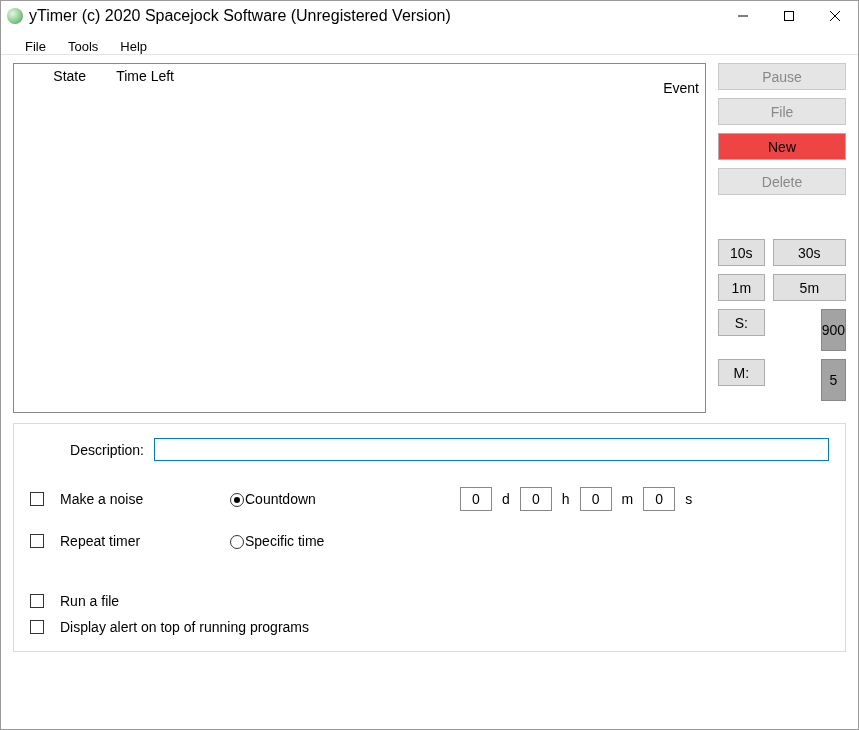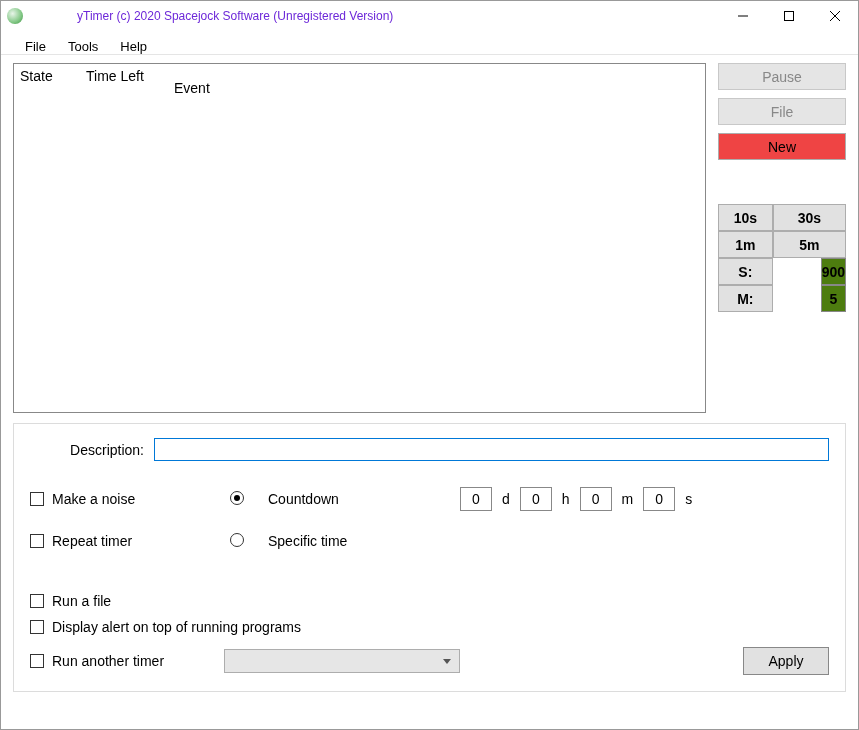--- a/index.html
+++ b/index.html
@@ -21,21 +21,21 @@
     padding-left: 6px;
     background: #fff;
   }
   .title-icon {
     width: 16px; height: 16px;
     border-radius: 50%;
     background: radial-gradient(circle at 35% 35%, #e8f5e9, #81c784 60%, #388e3c);
     margin-right: 6px;
     flex-shrink: 0;
   }
-  .titlebar .title { flex: 1; color: #6d28d9; font-size: 12px; margin-left: 48px; }
+  .titlebar .title { flex: 1; color: #000000; font-size: 16px; }
   .win-buttons { display: flex; height: 100%; }
   .win-btn {
     width: 46px; height: 30px;
     display: flex; align-items: center; justify-content: center;
     color: #000;
   }
   .win-btn svg { stroke: #000; stroke-width: 1; fill: none; }
   .menubar {
     height: 24px;
     display: flex; align-items: center;
@@ -54,20 +54,21 @@
   .timer-list {
     flex: 1;
     border: 1px solid #888;
     height: 350px;
     background: #fff;
   }
   .timer-header {
     display: flex;
     padding: 4px 6px 6px 6px;
     font-size: 14px;
+    text-align: right;
   }
   .col-state { width: 66px; }
   .col-time  { width: 88px; }
   .col-event { flex: 1; margin-top: 12px; }
   .right-col {
     width: 128px;
     display: flex; flex-direction: column;
     gap: 8px;
   }
   .btn {
@@ -75,33 +76,33 @@
     background: #ef4444;
     border: 1px solid #adadad;
     display: flex; align-items: center; justify-content: center;
     font-size: 14px;
   }
   .btn.disabled { color: #888; border-color: #c8c8c8; background: #e5e5e5; }
   .quick-grid {
     margin-top: 36px;
     display: grid;
     grid-template-columns: 1fr 1fr;
-    font-weight: bold;
+    gap: 8px;
   }
   .small-btn {
     height: 27px;
     background: #e1e1e1;
     border: 1px solid #adadad;
     display: flex; align-items: center; justify-content: center;
     font-size: 14px;
   }
   .num-box {
-    height: 27px;
+    height: 42px;
     border: 1px solid #888;
-    background: #4d7c0f;
+    background: #a3a3a3;
     display: flex; align-items: center; justify-content: center;
     font-size: 14px;
     margin-left: 48px;
   }
   .lower {
     border: 1px solid #dcdcdc;
     margin-top: 10px;
     padding: 14px 16px 16px 16px;
     position: relative;
   }
@@ -117,28 +118,28 @@
     font-size: 13px;
     outline: none;
   }
   .opts-grid {
     display: grid;
     grid-template-columns: 200px 230px 1fr;
     column-gap: 0;
     row-gap: 22px;
     align-items: center;
   }
-  .chk { display: flex; align-items: center; gap: 8px; font-size: 14px; }
+  .chk { display: flex; align-items: center; gap: 16px; font-size: 14px; }
   .chkbox {
     width: 14px; height: 14px;
     border: 1px solid #333;
     background: #fff;
     flex-shrink: 0;
   }
-  .rad { display: flex; align-items: flex-start; gap: 24px; font-size: 14px; }
+  .rad { display: flex; align-items: flex-end; gap: 1px; font-size: 14px; }
   .radbox {
     width: 14px; height: 14px;
     border: 1px solid #333;
     border-radius: 50%;
     background: #fff;
     position: relative;
     flex-shrink: 0;
   }
   .radbox.sel::after {
     content: "";
@@ -224,20 +225,21 @@
         <div class="col-state">State</div>
         <div class="col-time">Time Left</div>
         <div class="col-event">Event</div>
       </div>
     </div>
 
     <div class="right-col">
       <div class="btn disabled">Pause</div>
       <div class="btn disabled">File</div>
       <div class="btn">New</div>
+      <div class="btn disabled">Delete</div>
 
       <div class="quick-grid">
         <div class="small-btn">10s</div>
         <div class="small-btn">30s</div>
         <div class="small-btn">1m</div>
         <div class="small-btn">5m</div>
         <div class="small-btn">S:</div>
         <div class="num-box">900</div>
         <div class="small-btn">M:</div>
         <div class="num-box">5</div>
@@ -286,22 +288,14 @@
       <div class="chk">
         <div class="chkbox"></div>
         <span>Run a file</span>
       </div>
       <div class="chk">
         <div class="chkbox"></div>
         <span>Display alert on top of running programs</span>
       </div>
     </div>
 
-    <div class="bottom-row">
-      <div class="chk">
-        <div class="chkbox"></div>
-        <span>Run another timer</span>
-      </div>
-      <div class="dropdown"></div>
-      <div class="apply-btn">Apply</div>
-    </div>
   </div>
 </div>
 
 </body></html>

